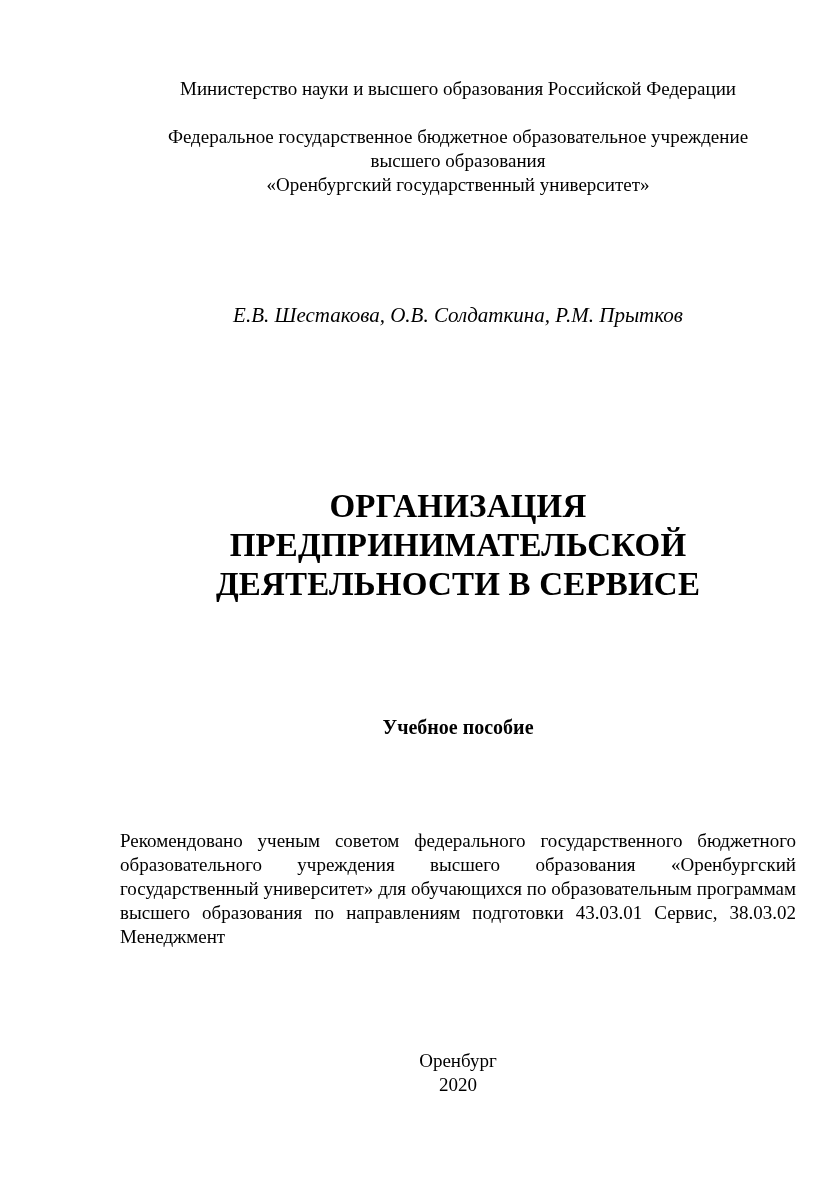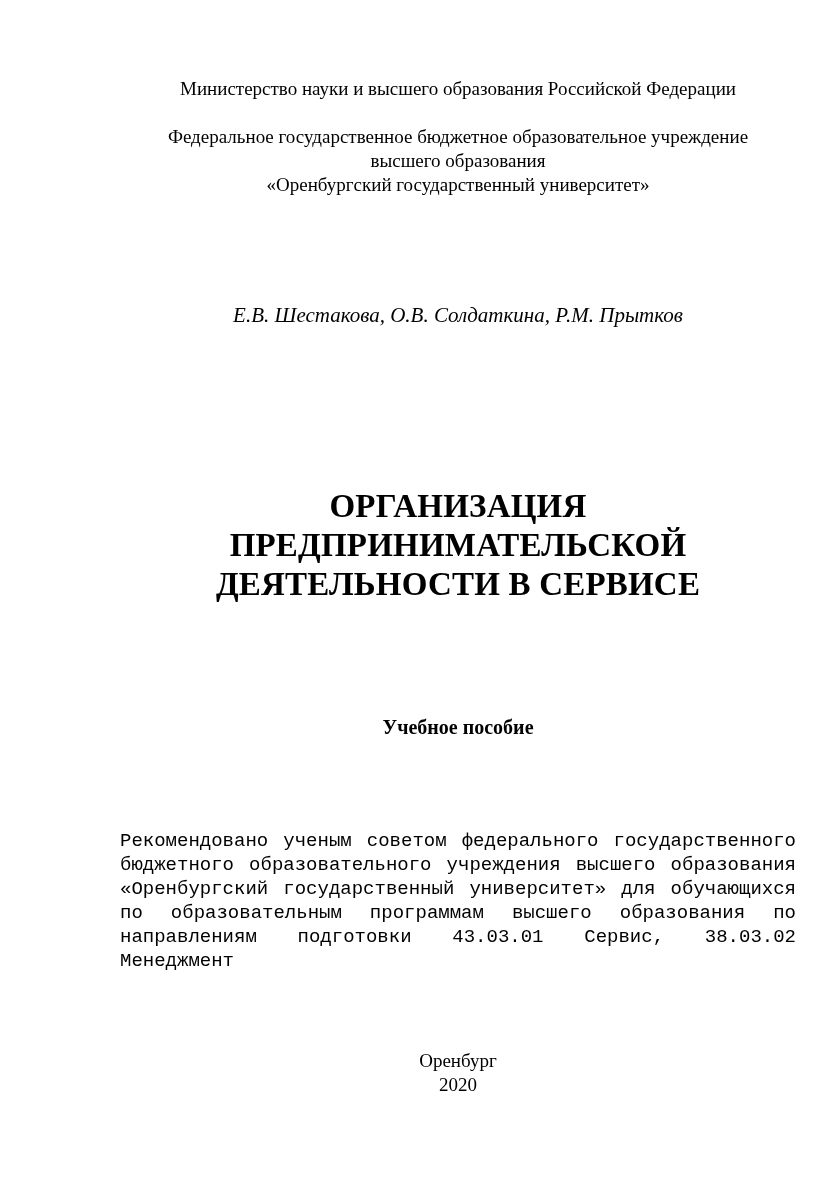--- a/index.html
+++ b/index.html
@@ -14,21 +14,21 @@
     .inst2 { top: 150px; }
     .inst3 { top: 174px; }
     .authors { top: 303px; font-size: 21px; font-style: italic; left: 40px; }
     .title { font-weight: bold; font-size: 33px; left: 40px; letter-spacing: 0.2px; }
     .t1 { top: 488px; }
     .t2 { top: 527px; }
     .t3 { top: 566px; }
     .subtitle { top: 716px; font-weight: bold; font-size: 20px; left: 40px; }
     .recommend {
       position: absolute; left: 120px; top: 829px; width: 676px;
-      font-size: 19px; line-height: 24px; text-align: justify; font-family: Liberation Mono, monospace;
+      font-size: 19px; line-height: 24px; text-align: justify;
     }
     .city { top: 1050px; font-size: 19px; left: 40px; }
     .year { top: 1074px; font-size: 19px; left: 40px; }
   </style>
 </head>
 <body>
 
 <div>
   <div class="line ministry">Министерство науки и высшего образования Российской Федерации</div>
 

